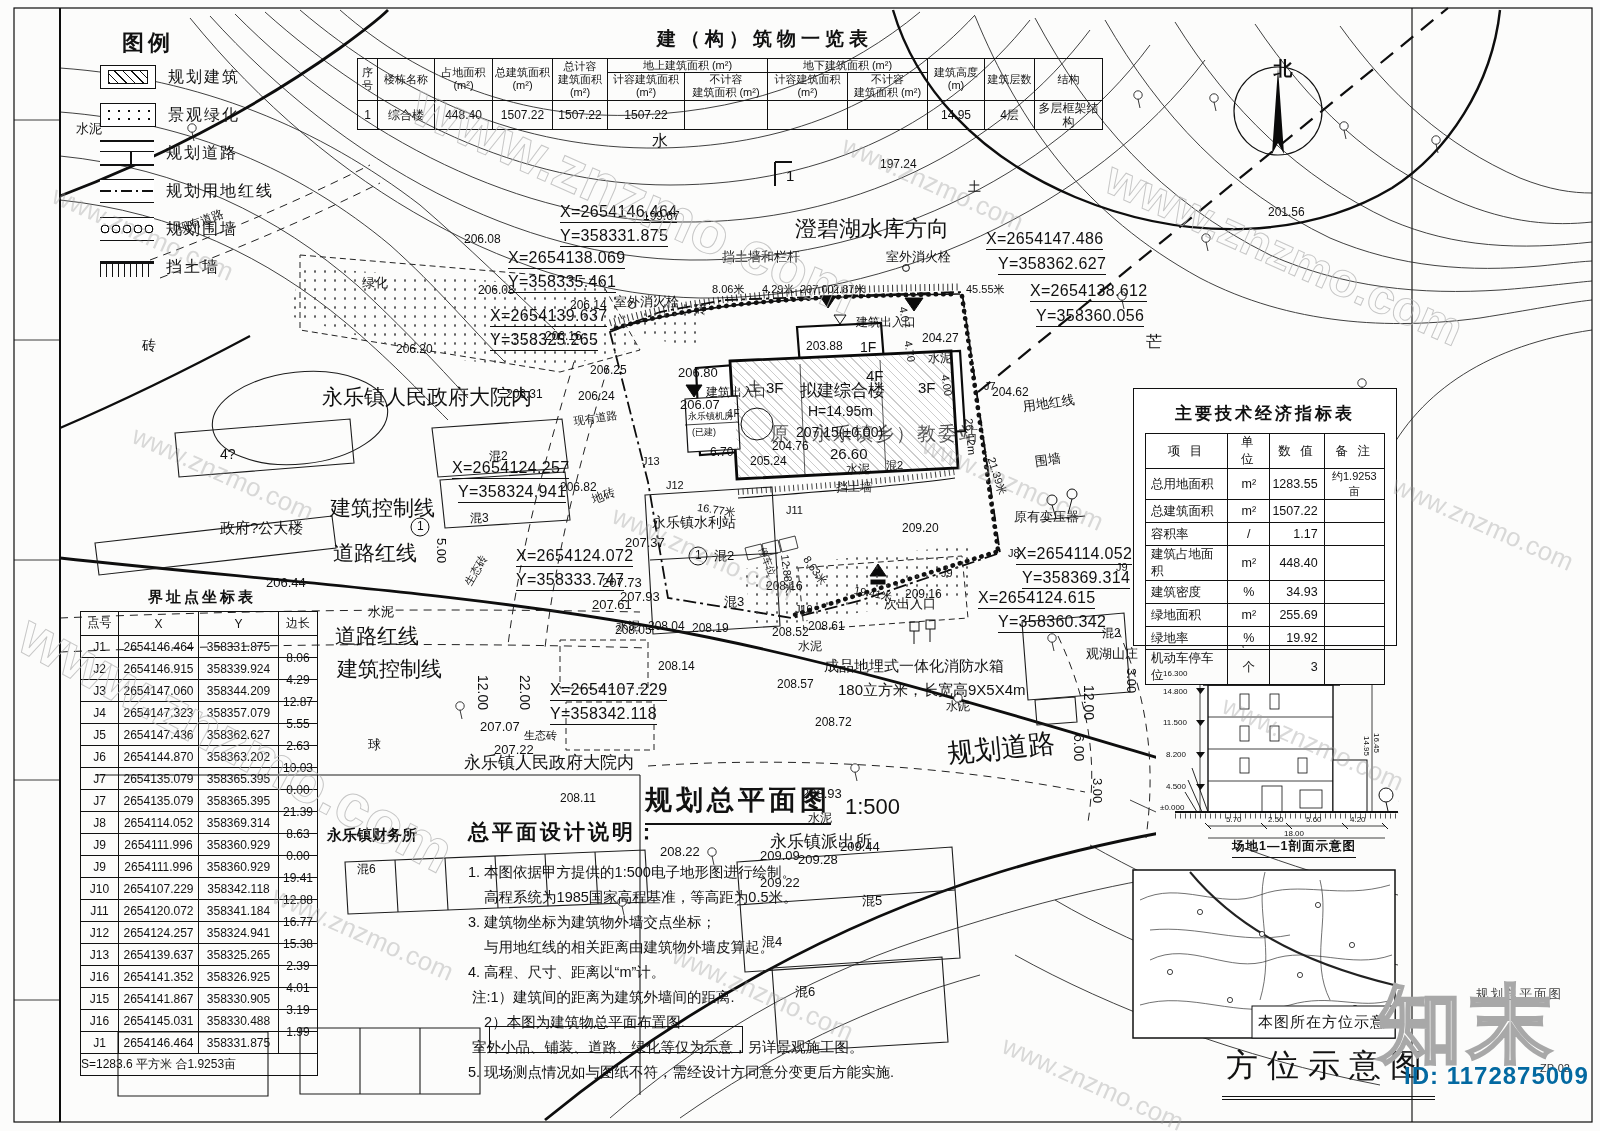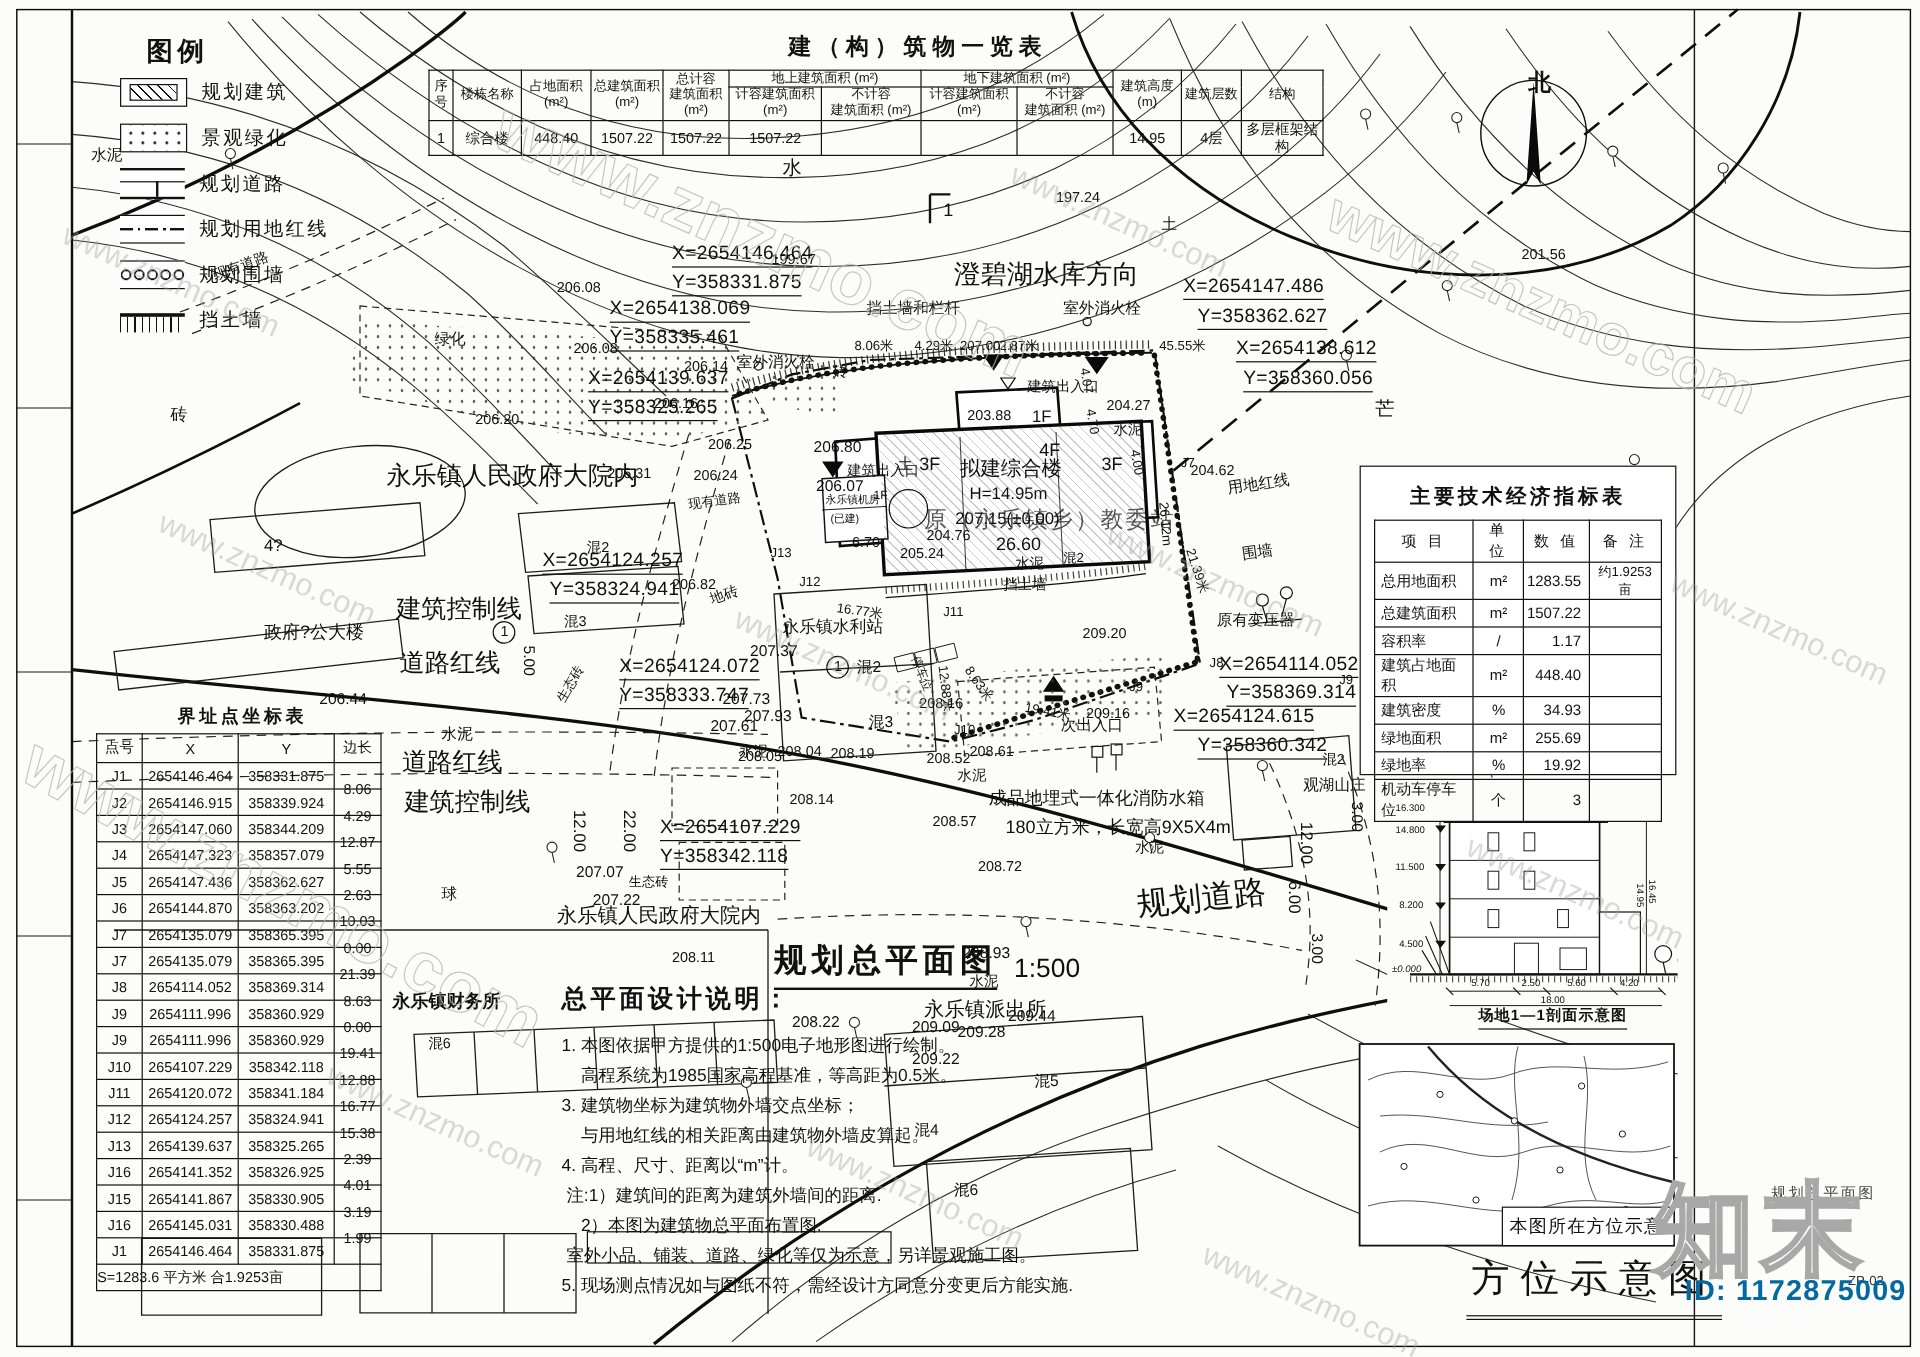--- a/index.html
+++ b/index.html
@@ -889,21 +889,21 @@
       <div class="plan-label" style="left: 368px; top: 605px; font-size: 13px;">水泥</div>
       <div class="plan-label" style="left: 573px; top: 416px; font-size: 11px; transform: rotate(-8deg);">现有道路</div>
       <div class="plan-label" style="left: 694px; top: 303px; font-size: 12px;">砖</div>
       <div class="plan-label" style="left: 417px; top: 520px; font-size: 12px;">1</div>
       <div class="plan-label" style="left: 695px; top: 549px; font-size: 12px;">1</div>
       <div class="plan-label" style="left: 1163px; top: 670px; font-size: 8px;">16.300</div>
       <div class="plan-label" style="left: 1163px; top: 688px; font-size: 8px;">14.800</div>
       <div class="plan-label" style="left: 1163px; top: 719px; font-size: 8px;">11.500</div>
       <div class="plan-label" style="left: 1166px; top: 751px; font-size: 8px;">8.200</div>
       <div class="plan-label" style="left: 1166px; top: 783px; font-size: 8px;">4.500</div>
-      <div class="plan-label" style="left: 1160px; top: 804px; font-size: 8px; font-style: italic;">±0.000</div>
+      <div class="plan-label" style="left: 1160px; top: 804px; font-size: 8px;">±0.000</div>
       <div class="plan-label" style="left: 1226px; top: 816px; font-size: 8px;">5.70</div>
       <div class="plan-label" style="left: 1268px; top: 816px; font-size: 8px;">2.50</div>
       <div class="plan-label" style="left: 1306px; top: 816px; font-size: 8px;">5.60</div>
       <div class="plan-label" style="left: 1350px; top: 816px; font-size: 8px;">4.20</div>
       <div class="plan-label" style="left: 1284px; top: 830px; font-size: 8px;">18.00</div>
       <div class="plan-label" style="left: 1370px; top: 736px; font-size: 8px; transform: rotate(90deg);">14.95</div>
       <div class="plan-label" style="left: 1380px; top: 733px; font-size: 8px; transform: rotate(90deg);">16.45</div>
     </div>
 
   <div class="layer z5" id="wm-host">

